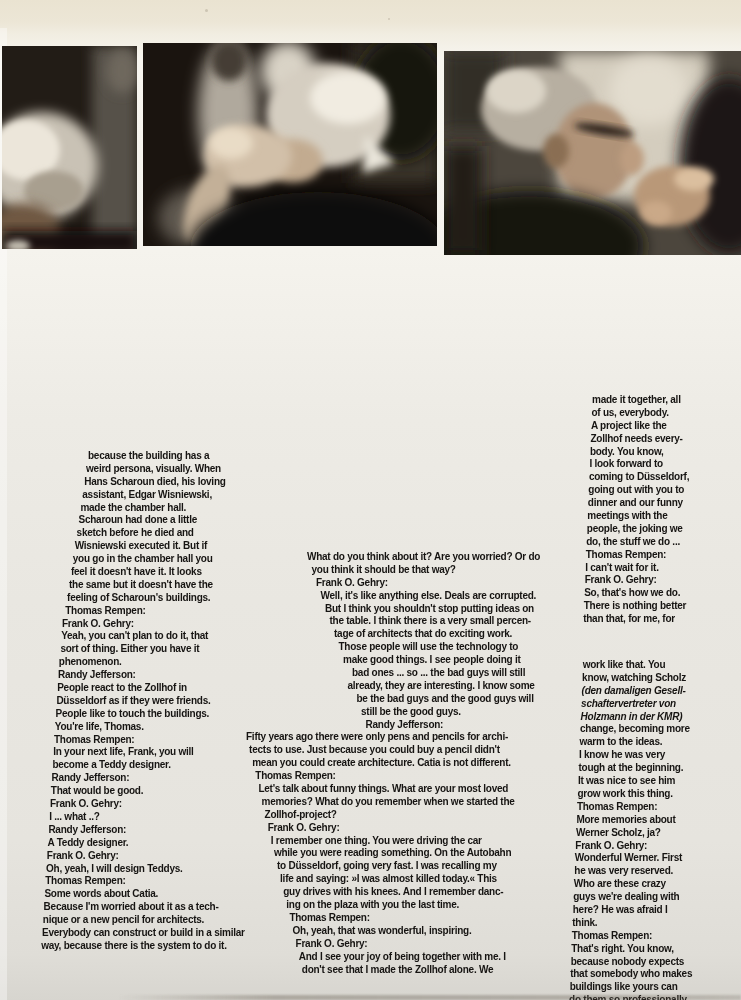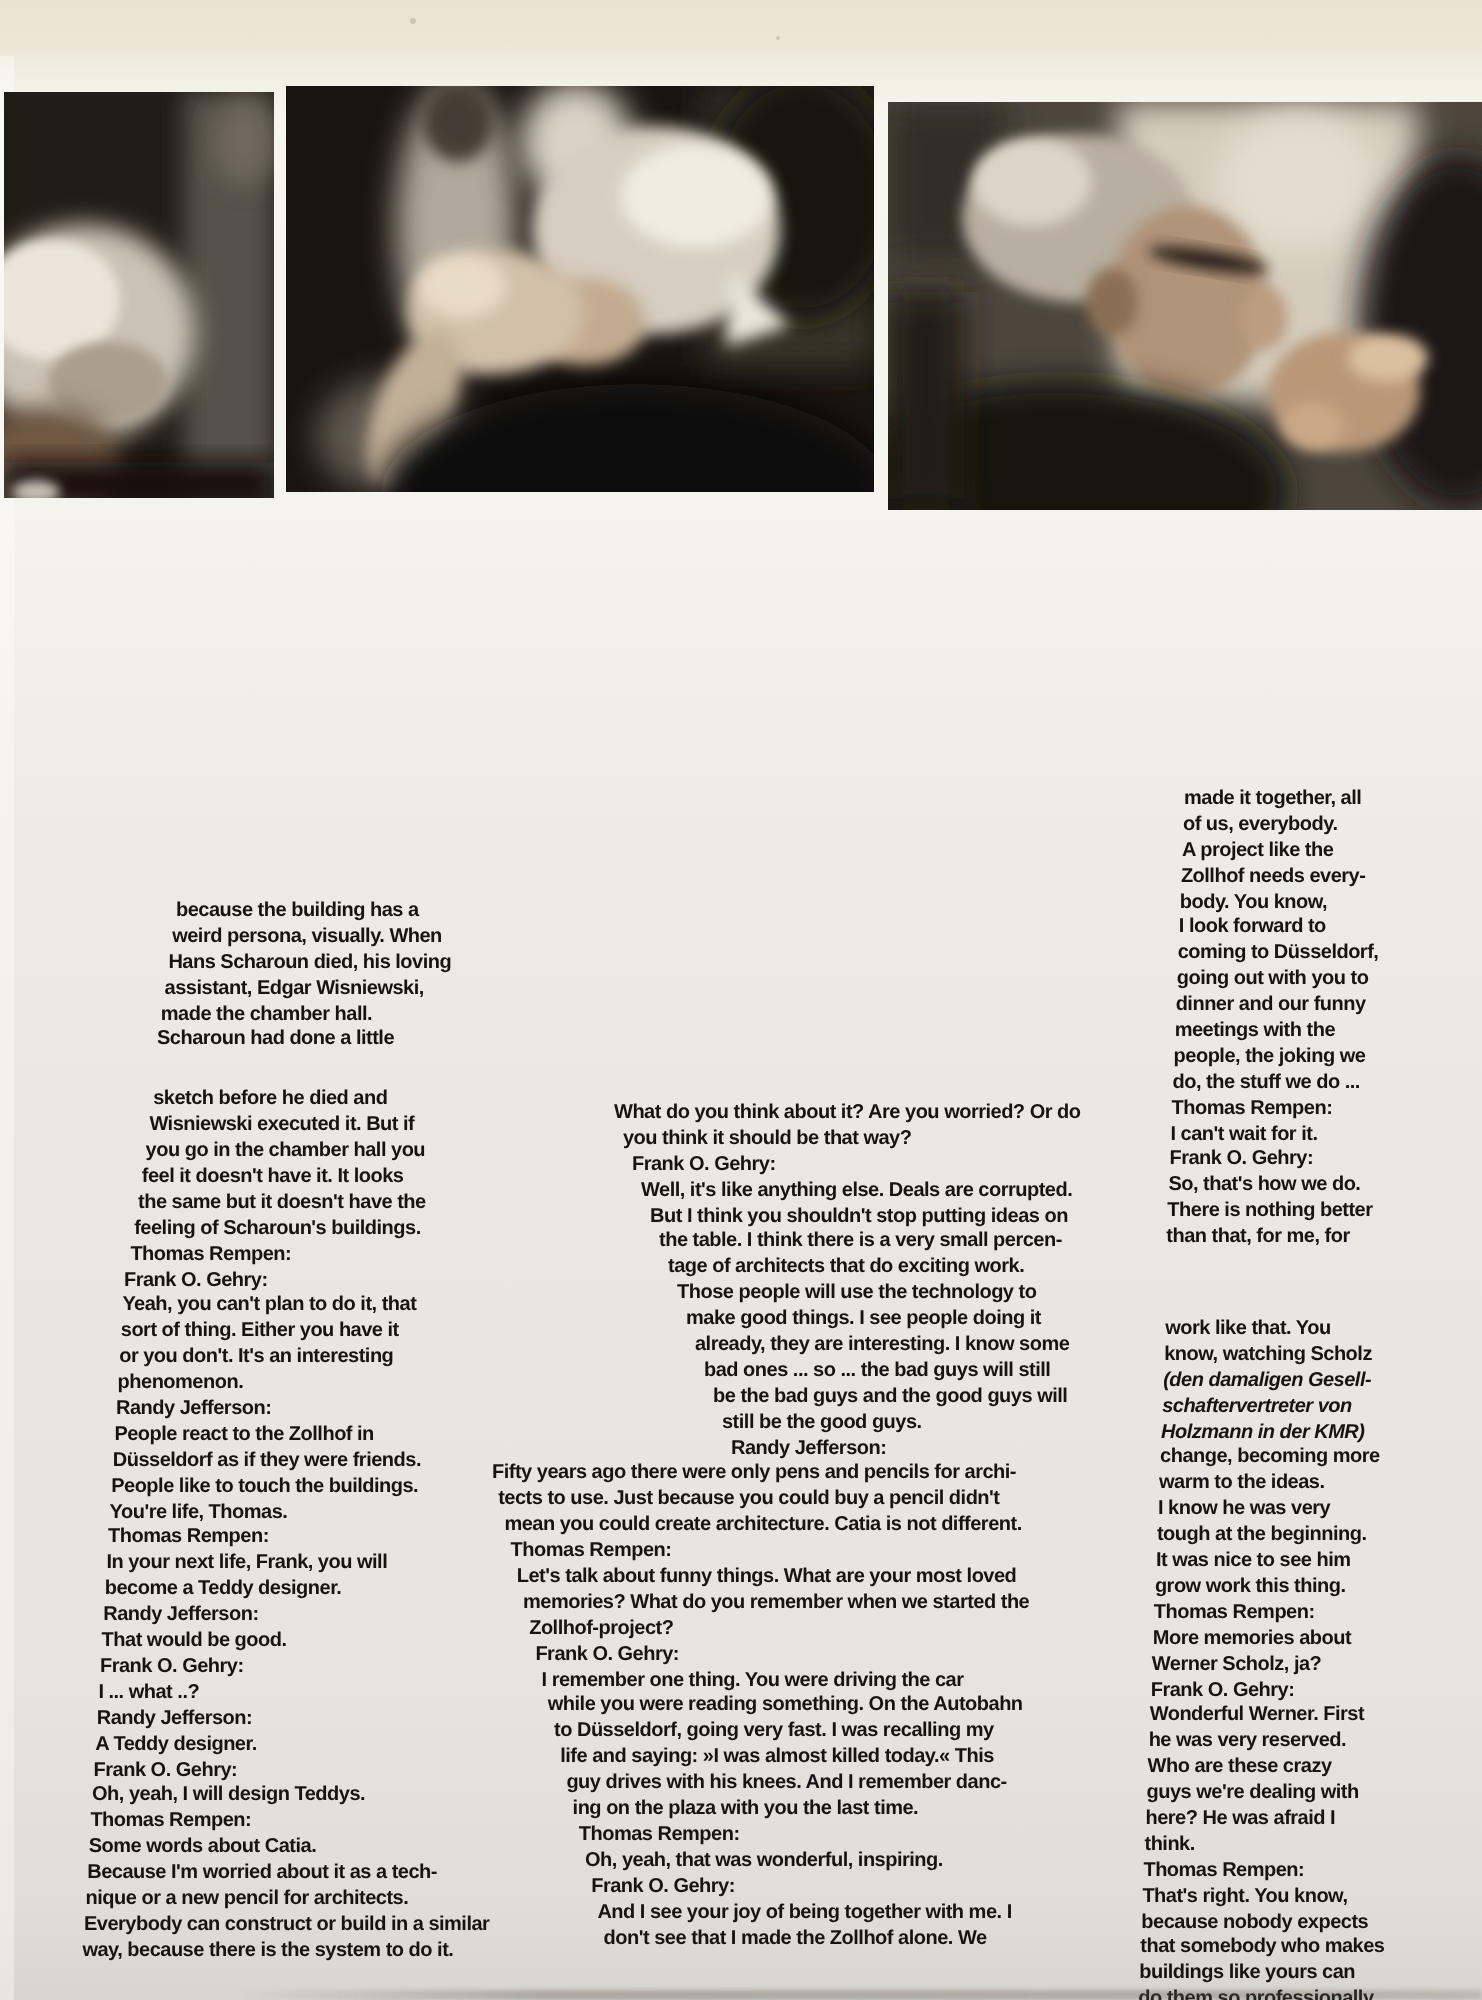--- a/index.html
+++ b/index.html
@@ -131,33 +131,32 @@
   </div>
 
   <div class="col" id="col-left">
     <div class="tblock">
         <div class="line" style="padding-left: 47px;">because the building has a</div>
         <div class="line" style="padding-left: 45.1px;">weird persona, visually. When</div>
         <div class="line" style="padding-left: 43.2px;">Hans Scharoun died, his loving</div>
         <div class="line" style="padding-left: 41.3px;">assistant, Edgar Wisniewski,</div>
         <div class="line" style="padding-left: 39.4px;">made the chamber hall.</div>
         <div class="line" style="padding-left: 37.5px;">Scharoun had done a little</div>
-        <div class="line" style="padding-left: 35.6px; margin-top: 17px;">sketch before he died and</div>
+        <div class="line" style="padding-left: 35.6px;">sketch before he died and</div>
         <div class="line" style="padding-left: 33.7px;">Wisniewski executed it. But if</div>
         <div class="line" style="padding-left: 31.8px;">you go in the chamber hall you</div>
         <div class="line" style="padding-left: 29.9px;">feel it doesn't have it. It looks</div>
         <div class="line" style="padding-left: 28px;">the same but it doesn't have the</div>
         <div class="line" style="padding-left: 26.1px;">feeling of Scharoun's buildings.</div>
         <div class="line" style="padding-left: 24.2px;">Thomas Rempen:</div>
       </div>
     <div class="tblock">
         <div class="line" style="padding-left: 21px;">Frank O. Gehry:</div>
         <div class="line" style="padding-left: 20.2px;">Yeah, you can't plan to do it, that</div>
         <div class="line" style="padding-left: 19.4px;">sort of thing. Either you have it</div>
-        <div class="line" style="padding-left: 18.6px;">or you don't. It's an interesting</div>
         <div class="line" style="padding-left: 17.8px;">phenomenon.</div>
         <div class="line" style="padding-left: 17px;">Randy Jefferson:</div>
         <div class="line" style="padding-left: 16.2px;">People react to the Zollhof in</div>
         <div class="line" style="padding-left: 15.4px;">Düsseldorf as if they were friends.</div>
         <div class="line" style="padding-left: 14.6px;">People like to touch the buildings.</div>
         <div class="line" style="padding-left: 13.8px;">You're life, Thomas.</div>
         <div class="line" style="padding-left: 13px;">Thomas Rempen:</div>
         <div class="line" style="padding-left: 12.2px;">In your next life, Frank, you will</div>
         <div class="line" style="padding-left: 11.4px;">become a Teddy designer.</div>
         <div class="line" style="padding-left: 10.6px;">Randy Jefferson:</div>
@@ -181,22 +180,22 @@
     <div class="tblock">
         <div class="line" style="padding-left: 61px;">What do you think about it? Are you worried? Or do</div>
         <div class="line" style="padding-left: 65.5px;">you think it should be that way?</div>
         <div class="line" style="padding-left: 70px;">Frank O. Gehry:</div>
         <div class="line" style="padding-left: 74.5px;">Well, it's like anything else. Deals are corrupted.</div>
         <div class="line" style="padding-left: 79px;">But I think you shouldn't stop putting ideas on</div>
         <div class="line" style="padding-left: 83.5px;">the table. I think there is a very small percen-</div>
         <div class="line" style="padding-left: 88px;">tage of architects that do exciting work.</div>
         <div class="line" style="padding-left: 92.5px;">Those people will use the technology to</div>
         <div class="line" style="padding-left: 97px;">make good things. I see people doing it</div>
+        <div class="line" style="padding-left: 106px;">bad ones ... so ... the bad guys will still</div>
         <div class="line" style="padding-left: 101.5px;">already, they are interesting. I know some</div>
-        <div class="line" style="padding-left: 106px;">bad ones ... so ... the bad guys will still</div>
         <div class="line" style="padding-left: 110.5px;">be the bad guys and the good guys will</div>
         <div class="line" style="padding-left: 115px;">still be the good guys.</div>
         <div class="line" style="padding-left: 119.5px;">Randy Jefferson:</div>
       </div>
     <div class="tblock">
         <div class="line" style="padding-left: 0px;">Fifty years ago there were only pens and pencils for archi-</div>
         <div class="line" style="padding-left: 3.1px;">tects to use. Just because you could buy a pencil didn't</div>
         <div class="line" style="padding-left: 6.2px;">mean you could create architecture. Catia is not different.</div>
         <div class="line" style="padding-left: 9.3px;">Thomas Rempen:</div>
         <div class="line" style="padding-left: 12.4px;">Let's talk about funny things. What are your most loved</div>

